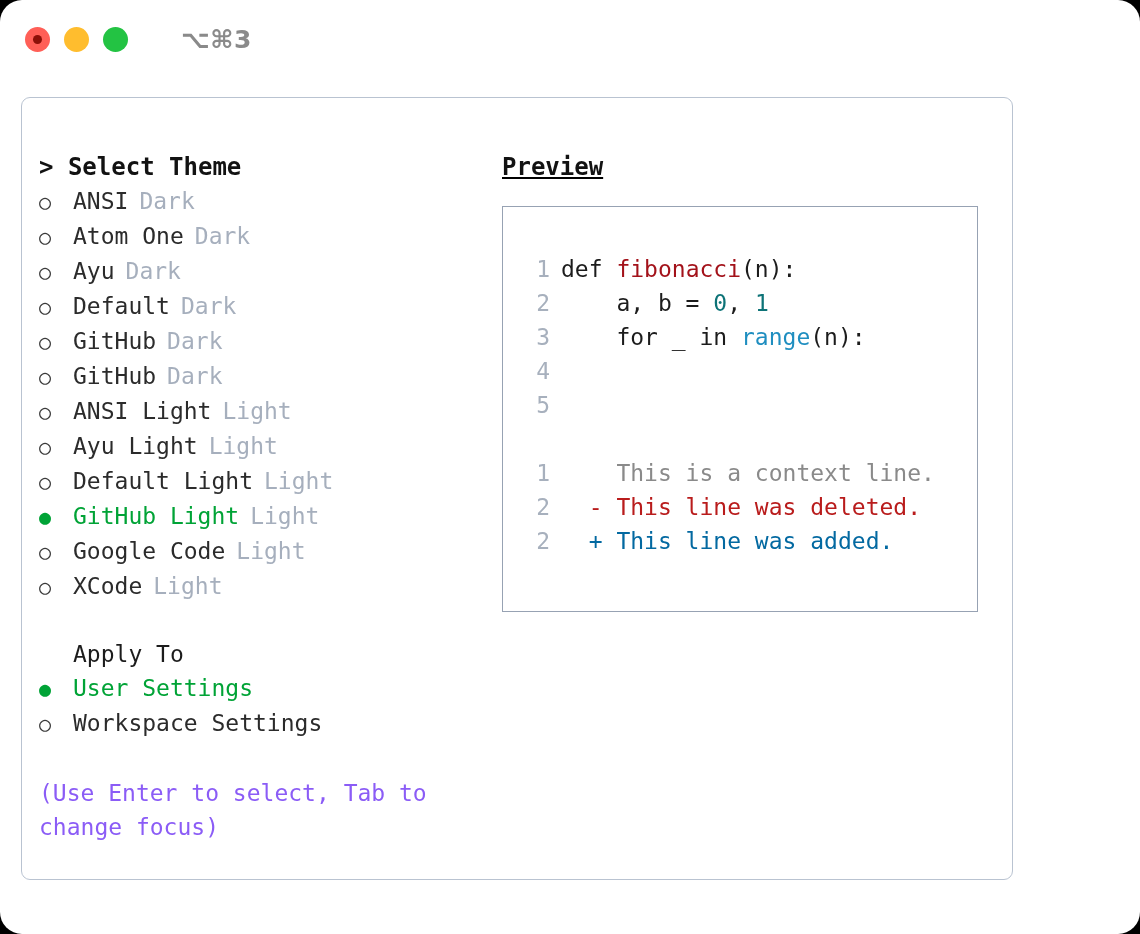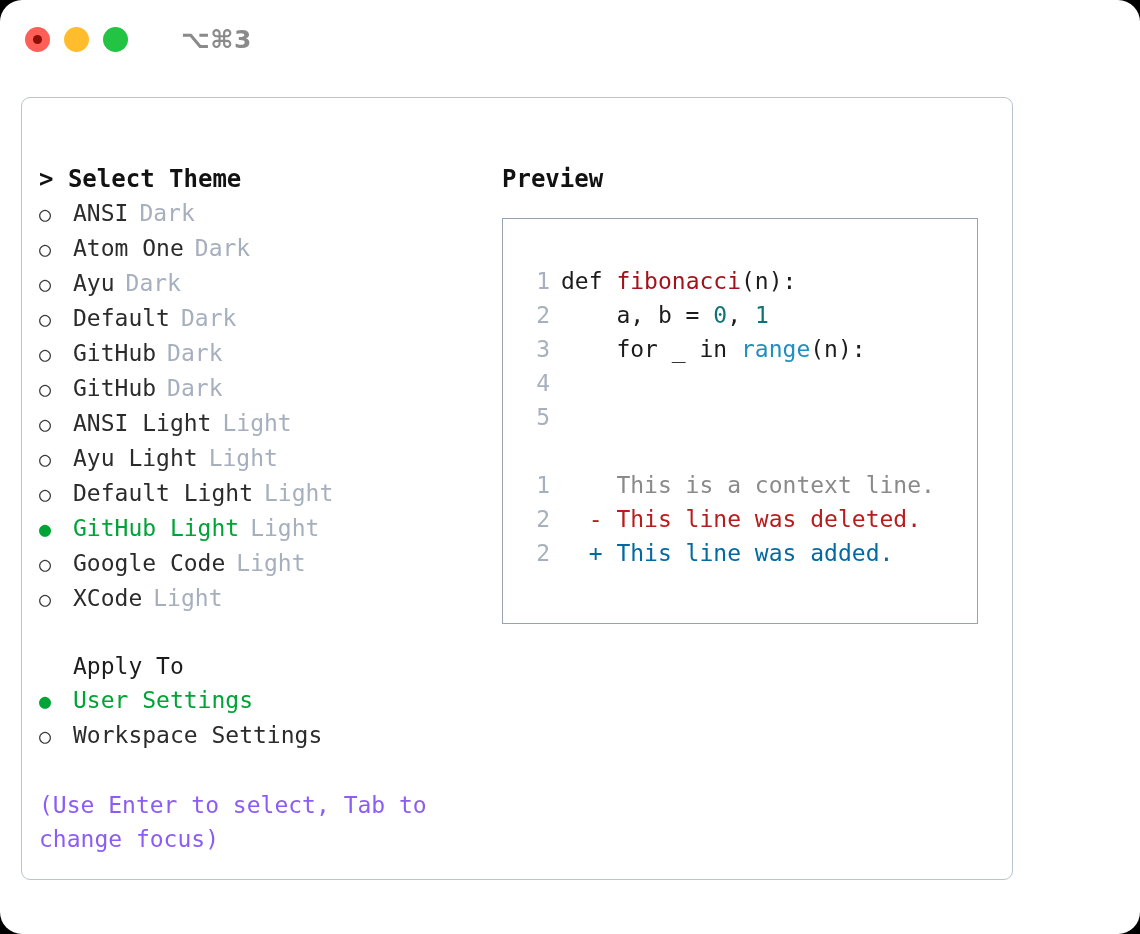--- a/index.html
+++ b/index.html
@@ -78,21 +78,21 @@
     width: 992px;
     height: 783px;
     border: 1.6px solid #b9c3d1;
     border-radius: 9px;
     box-sizing: border-box;
     background: #ffffff;
   }
 
   .columns {
     position: absolute;
-    left: 0; top: 12px;
+    left: 0; top: 0;
     width: 100%;
     height: 100%;
   }
 
   
   .left-col {
     position: absolute;
     left: 17px;
     top: 52px;
     width: 440px;
@@ -148,20 +148,21 @@
     width: 412px;
     white-space: pre-wrap;
   }
 
   
   .right-col {
     position: absolute;
     left: 480px;
     top: 52px;
     width: 490px;
+    text-decoration: underline;
   }
   .preview-title {
     font-size: 24px;
     font-weight: 700;
     color: #121212;
     line-height: 34px;
   }
   .preview-box {
     margin-top: 22px;
     width: 476px;

